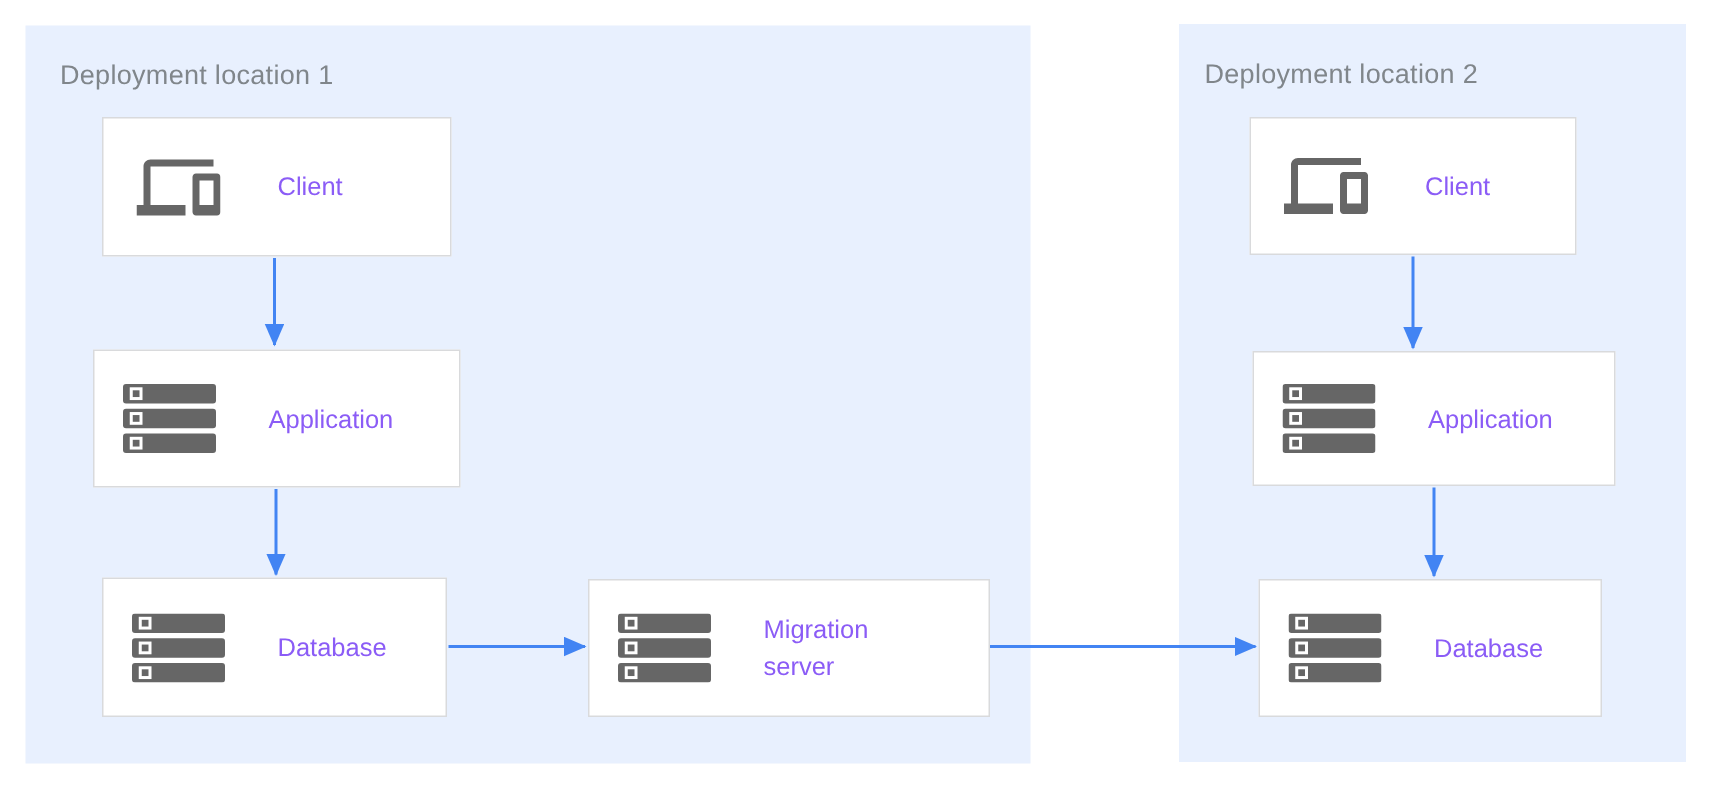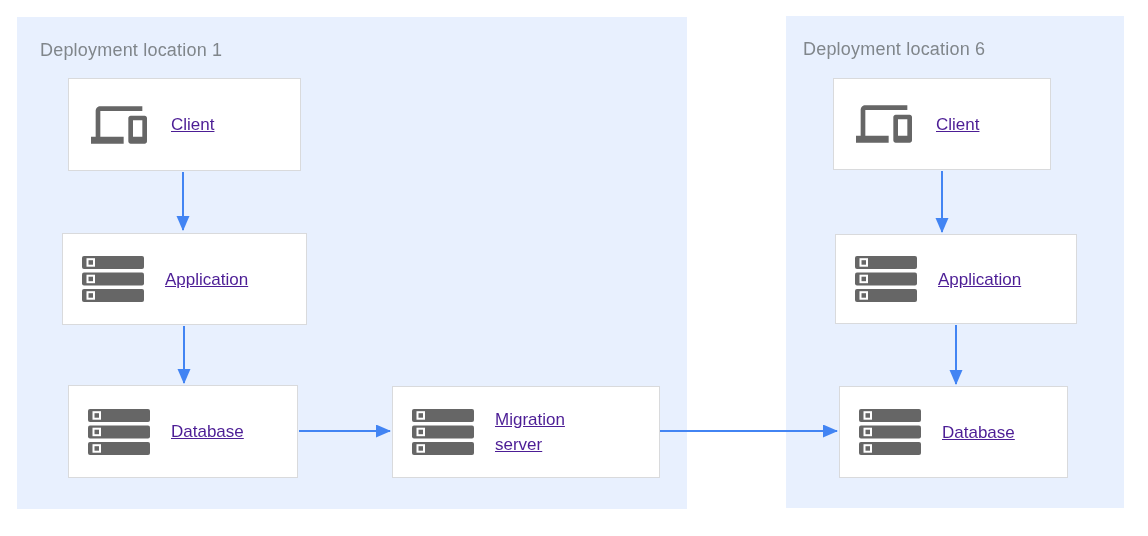--- a/index.html
+++ b/index.html
@@ -41,25 +41,24 @@
     padding-left: 17px;
   }
   .node .icon-wrap {
     width: 66px;
     display: flex;
     align-items: center;
     justify-content: center;
     flex: 0 0 auto;
   }
   .node .node-label {
-    margin-left: 19px;
+    margin-left: 33px;
     font-size: 17px;
     line-height: 25px;
-    color: #4c1d95;
-    text-decoration: underline;
+    color: #8b5cf6;
   }
 
   .node-client-1      { left: 68px;  top: 78px;  width: 233px; height: 93px; }
   .node-application-1 { left: 62px;  top: 233px; width: 245px; height: 92px; }
   .node-database-1    { left: 68px;  top: 385px; width: 230px; height: 93px; }
   .node-migration     { left: 392px; top: 386px; width: 268px; height: 92px; }
   .node-client-2      { left: 833px; top: 78px;  width: 218px; height: 92px; }
   .node-application-2 { left: 835px; top: 234px; width: 242px; height: 90px; }
   .node-database-2    { left: 839px; top: 386px; width: 229px; height: 92px; }
 
@@ -73,21 +72,21 @@
 </style>
 </head>
 <body>
 
 <div class="canvas">
 
   <div class="region region-1"></div>
   <div class="region region-2"></div>
 
   <div class="region-label region-label-1">Deployment location 1</div>
-  <div class="region-label region-label-2">Deployment location 6</div>
+  <div class="region-label region-label-2">Deployment location 2</div>
 
   <svg class="arrows" viewBox="0 0 1148 536" xmlns="http://www.w3.org/2000/svg">
     <defs>
       <marker id="ah" markerUnits="userSpaceOnUse" markerWidth="17" markerHeight="14" refX="14" refY="6.5" orient="auto">
         <path d="M0,0 L15,6.5 L0,13 Z" fill="#4284f3"></path>
       </marker>
     </defs>
     <g stroke="#4284f3" stroke-width="2" fill="none">
       <line x1="183" y1="172" x2="183" y2="230" marker-end="url(#ah)"></line>
       <line x1="184" y1="326" x2="184" y2="383" marker-end="url(#ah)"></line>

